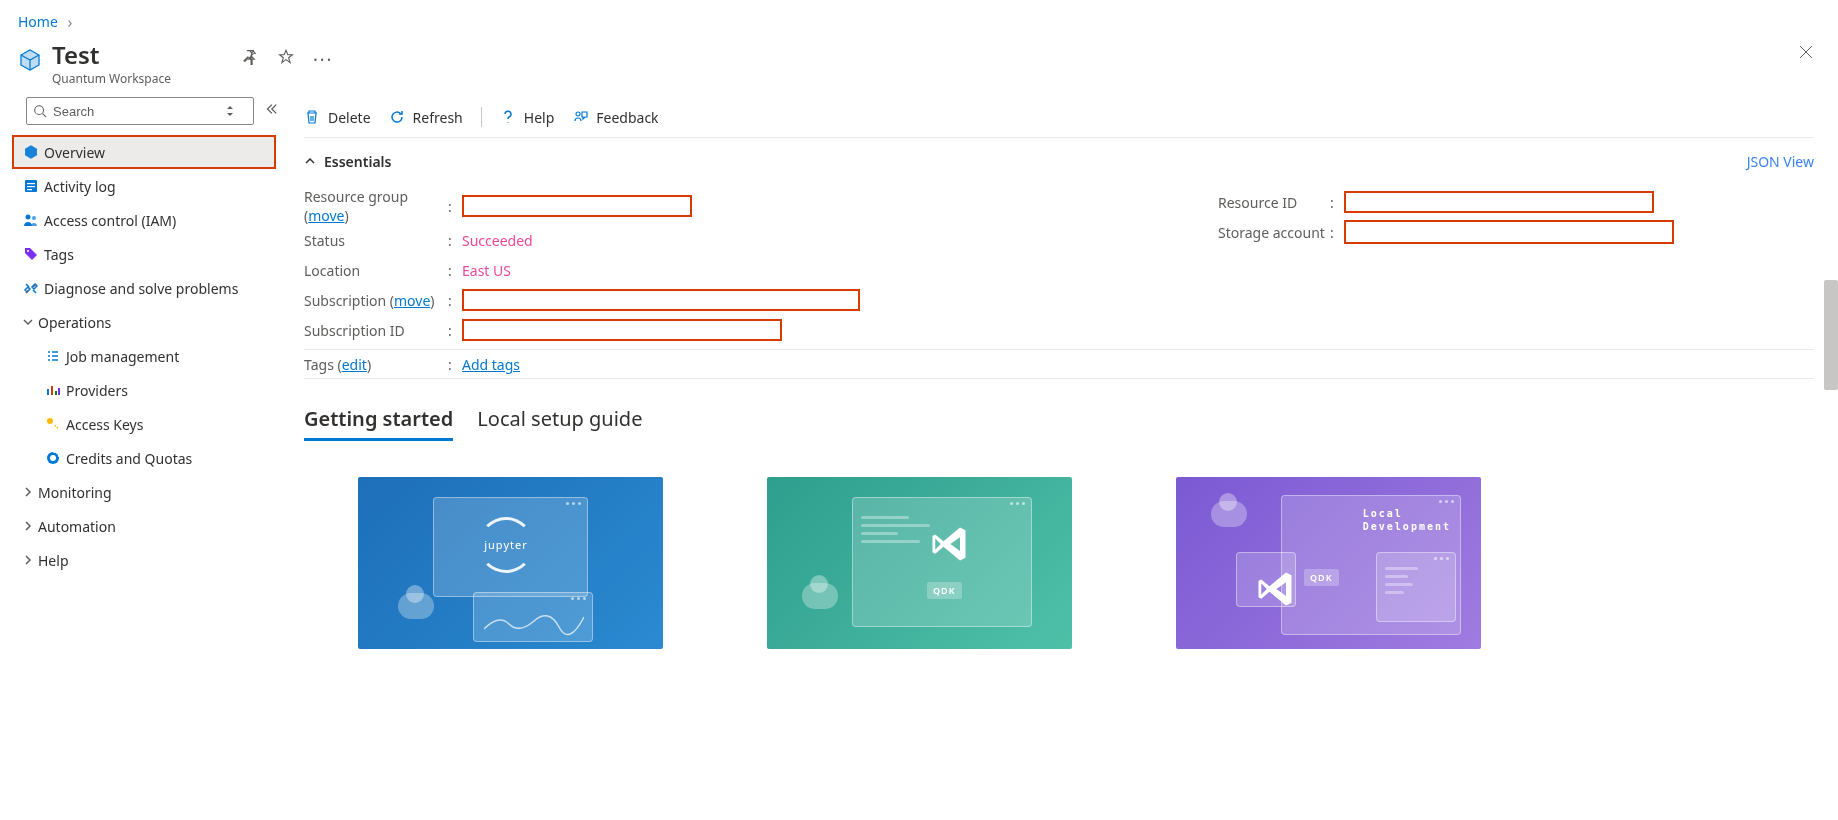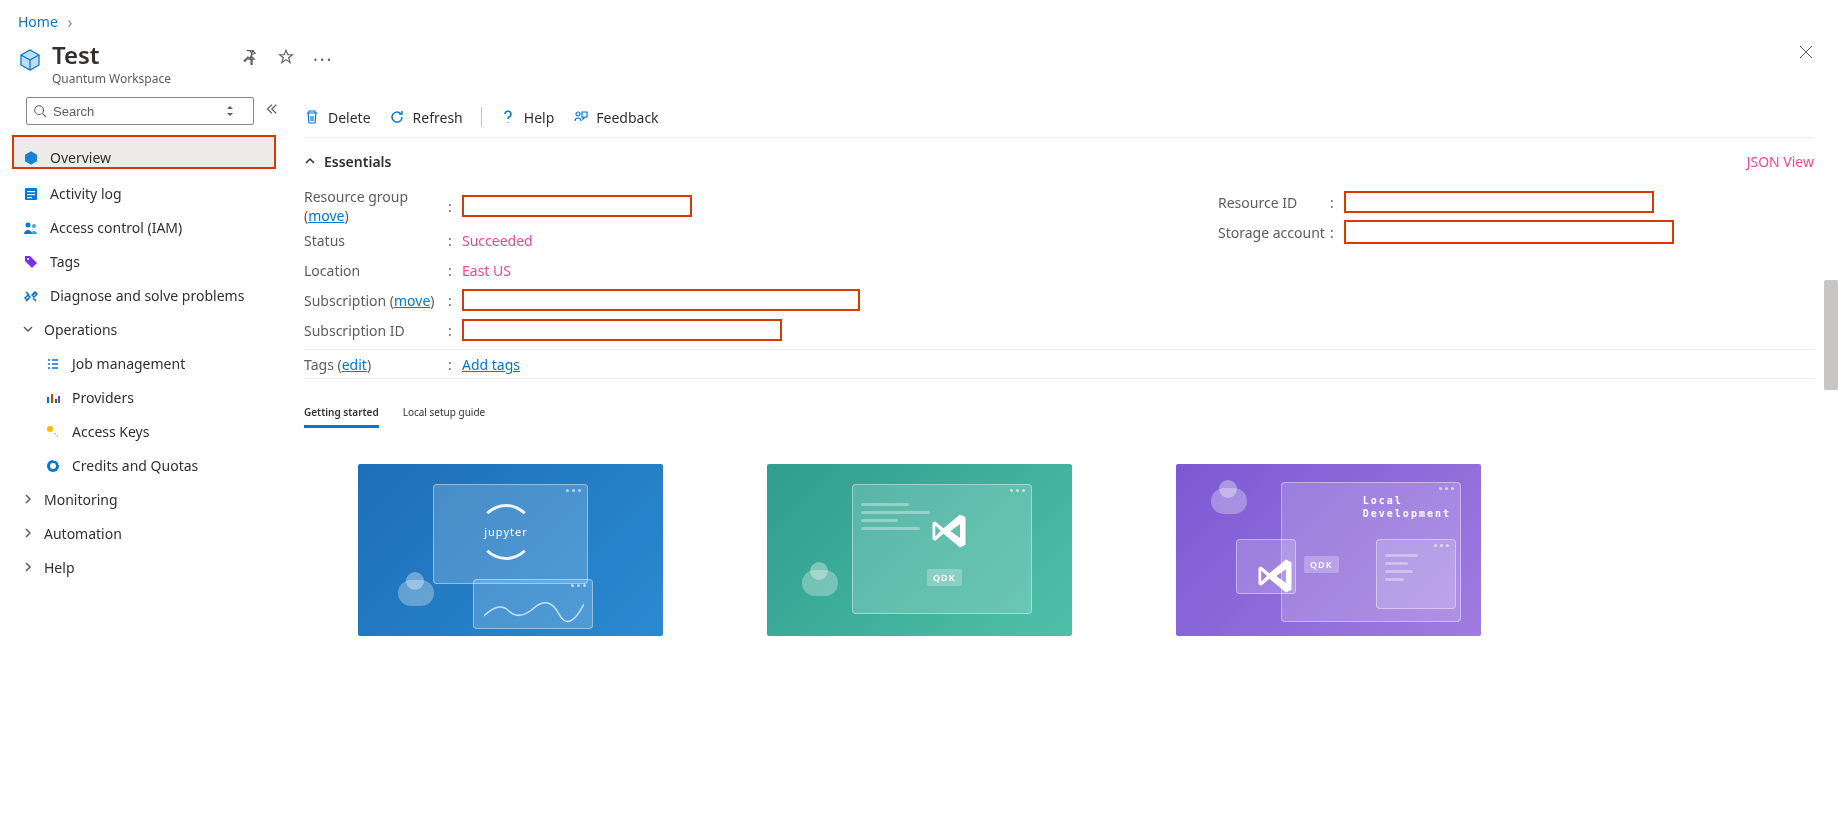--- a/index.html
+++ b/index.html
@@ -30,21 +30,21 @@
   .search-wrap { position: relative; margin: 4px 4px 10px 12px; display: flex; align-items: center; }
   .search-box { flex: 1; display: flex; align-items: center; height: 28px; border: 1px solid #8a8886; border-radius: 2px; padding: 0 6px; }
   .search-box svg { width: 14px; height: 14px; color: #605e5c; flex-shrink: 0; }
   .search-box input { border: none; outline: none; flex: 1; margin-left: 6px; font-size: 13px; color: #323130; }
   .search-box input::placeholder { color: #605e5c; }
   .sort-caret svg { width: 10px; height: 10px; color: #605e5c; margin-left: -22px; margin-right: 6px; }
   .collapse-toggle { margin-left: 10px; color: #605e5c; }
   .collapse-toggle svg { width: 14px; height: 14px; }
 
   .nav { list-style: none; }
-  .nav li { display: flex; align-items: flex-end; height: 34px; padding: 0 8px; font-size: 14px; cursor: pointer; gap: 10px; }
+  .nav li { display: flex; align-items: center; height: 34px; padding: 0 8px; font-size: 14px; cursor: pointer; gap: 4px; }
   .nav li.active { background: #edebe9; border: 2px solid #d83b01; margin-left: -2px; margin-right: 6px; }
   .nav li.group { font-size: 14px; color: #323130; }
   .nav li.child { padding-left: 30px; }
   .nav .ico { width: 18px; height: 18px; display: flex; align-items: center; justify-content: center; flex-shrink: 0; }
   .nav .ico svg { width: 16px; height: 16px; }
   .nav .chev svg { width: 12px; height: 12px; color: #605e5c; }
 
   
   .main { flex: 1; padding: 0 24px 0 22px; position: relative; }
   .toolbar { display: flex; align-items: center; height: 40px; gap: 18px; margin-top: 4px; }
@@ -53,40 +53,40 @@
   .toolbar .tb-delete svg { color: #0078d4; }
   .toolbar .tb-refresh svg { color: #0078d4; }
   .toolbar .tb-help svg { color: #0078d4; }
   .toolbar .tb-feedback svg { color: #0078d4; }
   .toolbar .divider { width: 1px; height: 20px; background: #c8c6c4; }
   .rule { height: 1px; background: #edebe9; margin: 0 0 8px 0; }
 
   .essentials-head { display: flex; align-items: center; padding: 6px 0; }
   .essentials-head .chev svg { width: 12px; height: 12px; margin-right: 8px; }
   .essentials-head .title { font-weight: 600; font-size: 14px; }
-  .json-view { margin-left: auto; color: #ec4899; font-size: 14px; }
+  .json-view { margin-left: auto; color: #3b82f6; font-size: 14px; }
 
   .props { display: flex; gap: 80px; margin-top: 10px; }
   .props-col { flex: 0 0 auto; }
   .prop-row { display: flex; align-items: center; min-height: 30px; font-size: 14px; color: #605e5c; }
   .prop-row .label { width: 144px; flex-shrink: 0; }
   .prop-row .label2 { width: 112px; flex-shrink: 0; }
   .prop-row .colon { width: 14px; text-align: left; }
   .prop-row .link { color: #0078d4; text-decoration: underline; cursor: pointer; }
   .prop-row .value { color: #ec4899; }
   .redbox { border: 2px solid #d83b01; background: #fff; display: inline-block; }
   .rb-a { width: 230px; height: 22px; }
   .rb-b { width: 398px; height: 22px; }
   .rb-c { width: 320px; height: 22px; }
   .rb-d { width: 310px; height: 22px; }
   .rb-e { width: 330px; height: 24px; }
   .tags-row { border-top: 1px solid #edebe9; border-bottom: 1px solid #edebe9; margin-top: 4px; padding: 2px 0; }
 
   .tabs { display: flex; gap: 24px; margin-top: 20px; }
-  .tab { font-size: 10px; padding: 6px 0; cursor: pointer; }
+  .tab { font-size: 20px; padding: 6px 0; cursor: pointer; }
   .tab.active { font-weight: 600; border-bottom: 3px solid #0078d4; }
 
   .cards { display: flex; gap: 104px; margin-top: 36px; padding-left: 54px; }
   .card { width: 305px; height: 172px; border-radius: 2px; position: relative; overflow: hidden; }
   .card.blue { background: linear-gradient(135deg, #1d6fb8, #2a8ad1); }
   .card.teal { background: linear-gradient(135deg, #2e9e8e, #4fc0a8); }
   .card.purple { background: linear-gradient(135deg, #7b59d3, #a07be0); }
   .card-label { position: absolute; top: 30px; right: 30px; color: #fff; font-size: 10px; font-weight: 600; letter-spacing: 2px; line-height: 1.3; font-family: monospace; }
   .cloud { position: absolute; width: 36px; height: 26px; background: rgba(255,255,255,0.3); border-radius: 14px; }
   .cloud::before { content: ""; position: absolute; width: 18px; height: 18px; background: rgba(255,255,255,0.35); border-radius: 50%; top: -8px; left: 8px; }

